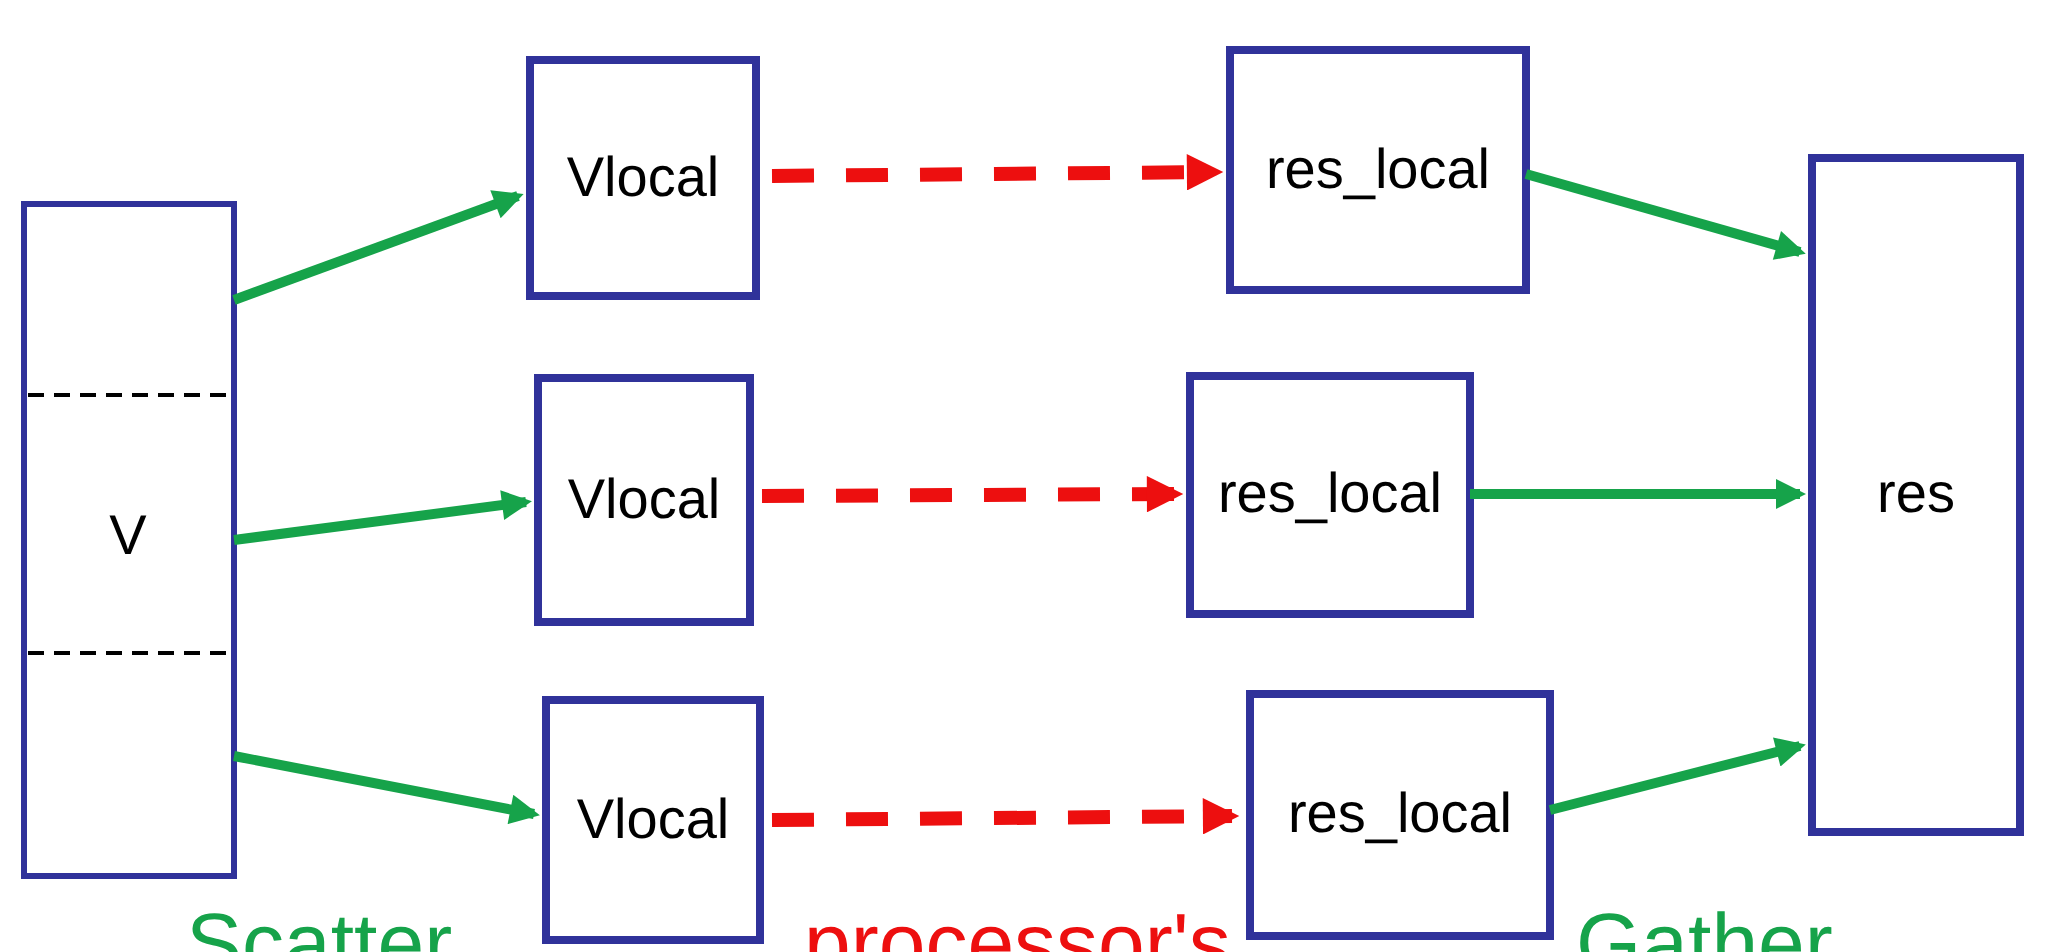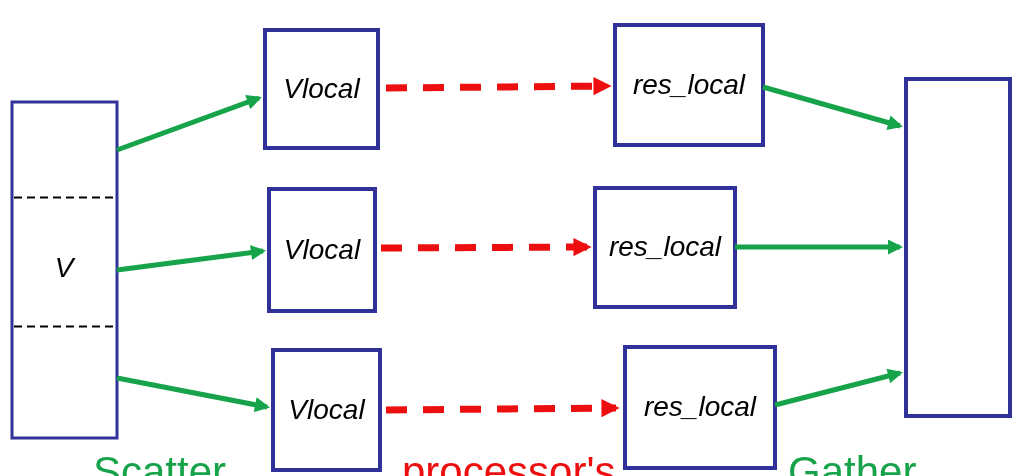--- a/index.html
+++ b/index.html
@@ -22,21 +22,20 @@
     width: 1031px;
     height: 476px;
   }
   .node-label {
     position: absolute;
     color: #000000;
     font-size: 28px;
     line-height: 34px;
     text-align: center;
     white-space: nowrap;
-    font-style: italic;
   }
   .caption-word {
     position: absolute;
     font-size: 42px;
     line-height: 48px;
     white-space: nowrap;
     font-weight: 400;
   }
   .caption-scatter { left: 93px;  top: 448px; color: #16A34A; }
   .caption-process { left: 402px; top: 448px; color: #ED0F0F; }
@@ -87,18 +86,19 @@
   <div class="node-label" style="left:14px; top:251px; width:100px;">V</div>
 
   <div class="node-label" style="left:266px; top:72px; width:111px;">Vlocal</div>
   <div class="node-label" style="left:266px; top:233px; width:112px;">Vlocal</div>
   <div class="node-label" style="left:271px; top:393px; width:111px;">Vlocal</div>
 
   <div class="node-label" style="left:614px; top:68px; width:150px;">res_local</div>
   <div class="node-label" style="left:590px; top:230px; width:150px;">res_local</div>
   <div class="node-label" style="left:625px; top:390px; width:150px;">res_local</div>
 
+  <div class="node-label" style="left:908px; top:230px; width:100px;">res</div>
 
   <span class="caption-word caption-scatter">Scatter</span>
   <span class="caption-word caption-process">processor's</span>
   <span class="caption-word caption-gather">Gather</span>
 
 </div>
 
 </body></html>

